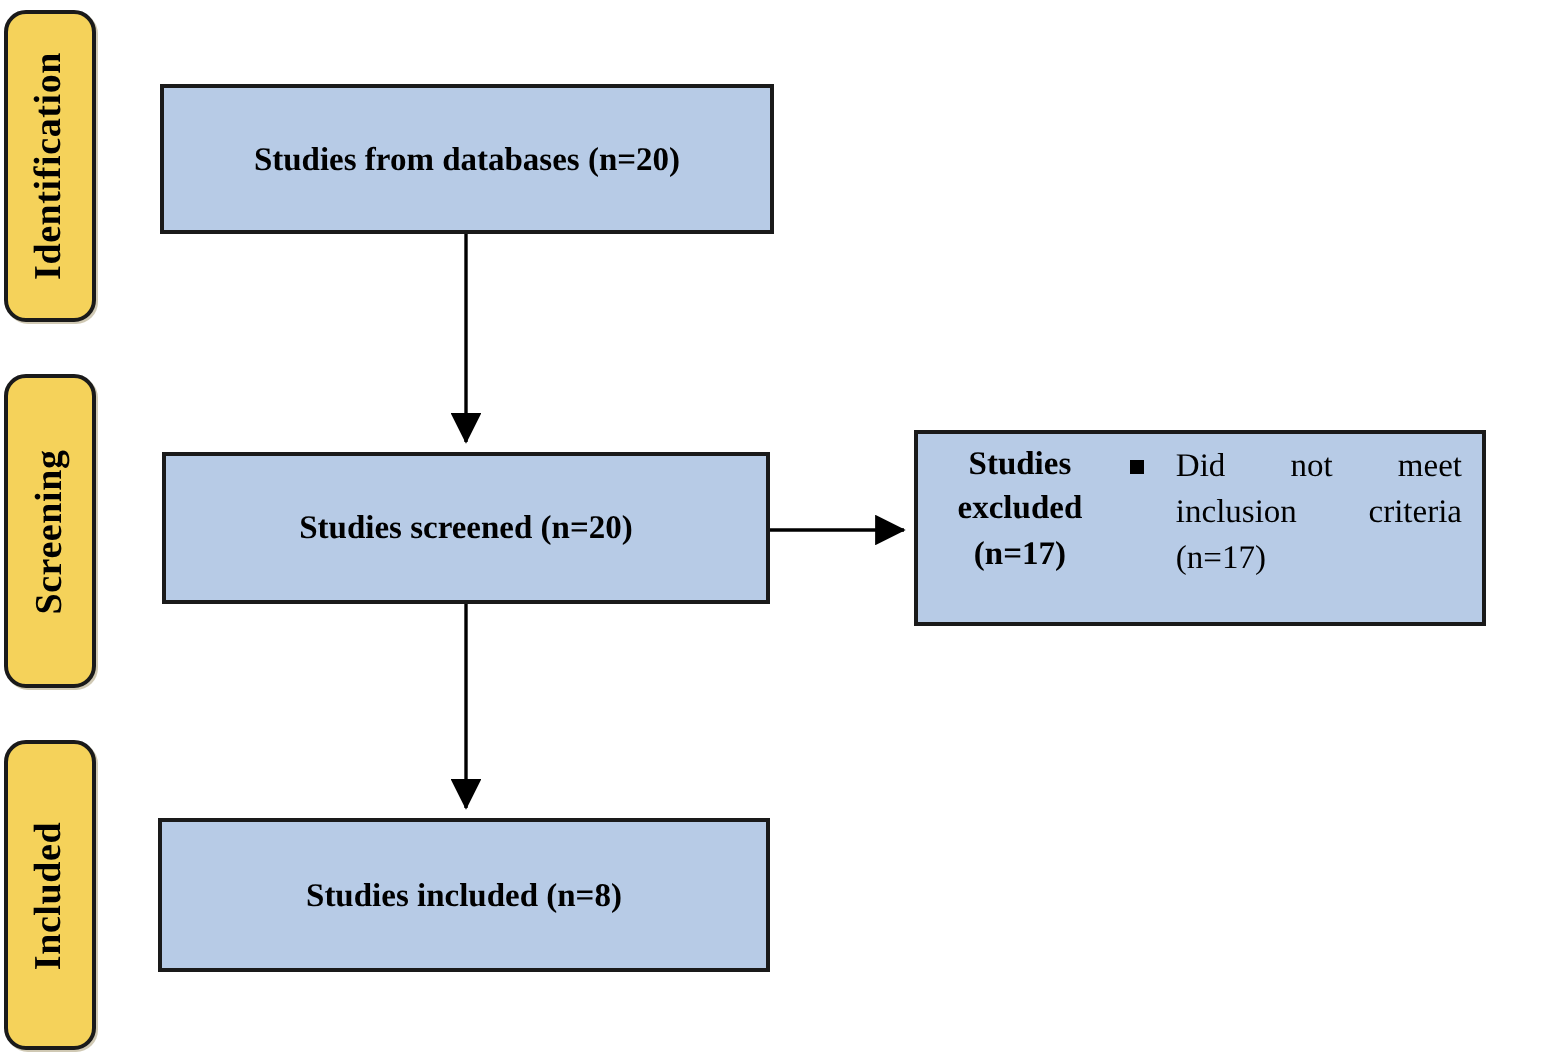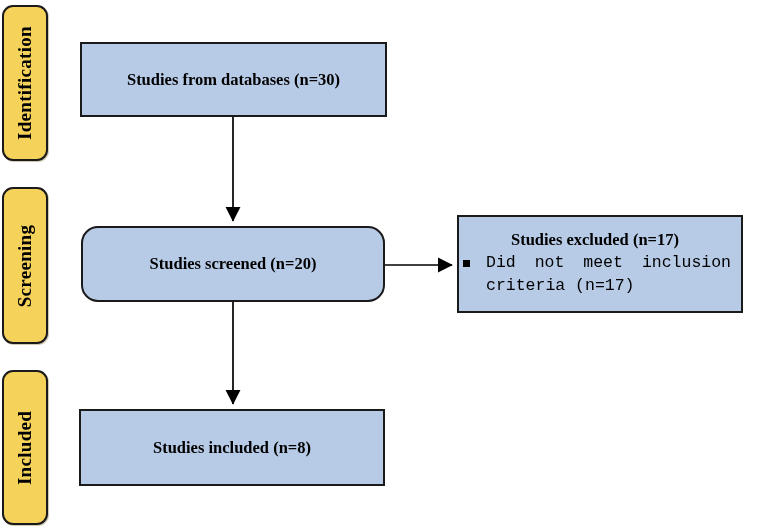--- a/index.html
+++ b/index.html
@@ -49,46 +49,45 @@
     box-sizing: border-box;
     display: flex;
     align-items: center;
     justify-content: center;
     text-align: center;
     font-weight: bold;
     font-size: 16.5px;
     color: #000000;
   }
   #box-databases { left: 80px;  top: 42px;  width: 307px; height: 75px; }
-  #box-screened  { left: 81px;  top: 226px; width: 304px; height: 76px; border-radius: 17px; }
+  #box-screened  { left: 81px;  top: 226px; width: 304px; height: 76px; }
   #box-included  { left: 79px;  top: 409px; width: 306px; height: 77px; }
 
   #box-excluded {
     left: 457px; top: 215px; width: 286px; height: 98px;
-    flex-direction: column;
+    flex-direction: row;
     justify-content: center;
     align-items: stretch;
     padding: 4px 10px 6px 0;
     text-align: left;
   }
   .excluded-title {
     font-weight: bold;
     font-size: 16.5px;
     text-align: center;
     line-height: 1.35;
   }
   .excluded-item {
     display: flex;
     align-items: flex-start;
     font-weight: normal;
     font-size: 16.5px;
     line-height: 1.38;
     margin-top: 1px;
     padding-left: 4px;
-    font-family: Liberation Mono, monospace;
   }
   .bullet-square {
     width: 7px;
     height: 7px;
     background: #000000;
     flex: 0 0 auto;
     margin-top: 8px;
     margin-right: 16px;
   }
   .excluded-item-text {
@@ -114,21 +113,21 @@
     <span>Identification</span>
   </div>
   <div class="stage-label" id="stage-screening">
     <span>Screening</span>
   </div>
   <div class="stage-label" id="stage-included">
     <span>Included</span>
   </div>
 
   <div class="flow-box" id="box-databases">
-    <span>Studies from databases (n=30)</span>
+    <span>Studies from databases (n=20)</span>
   </div>
 
   <div class="flow-box" id="box-screened">
     <span>Studies screened (n=20)</span>
   </div>
 
   <div class="flow-box" id="box-excluded">
     <div class="excluded-title">Studies excluded (n=17)</div>
     <div class="excluded-item">
       <span class="bullet-square"></span>

